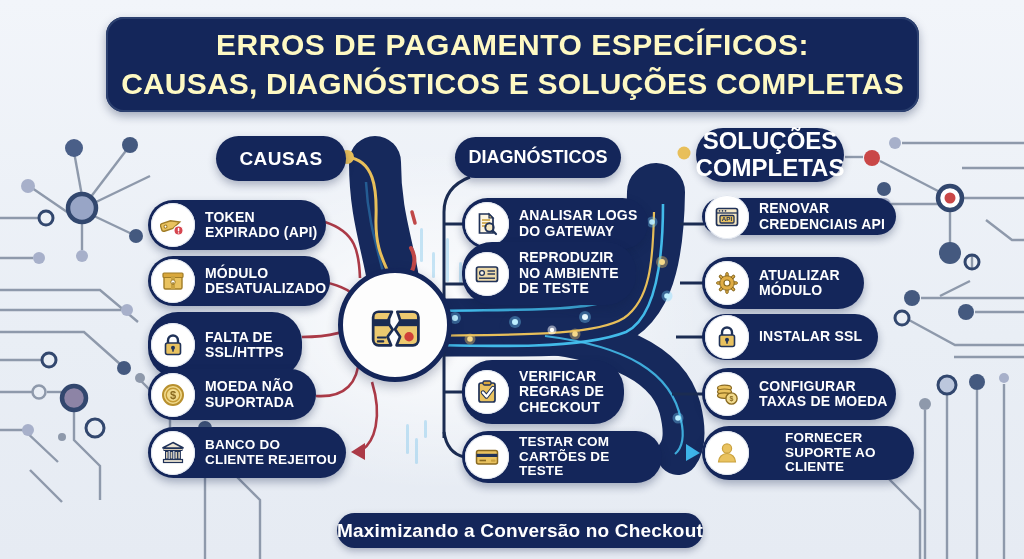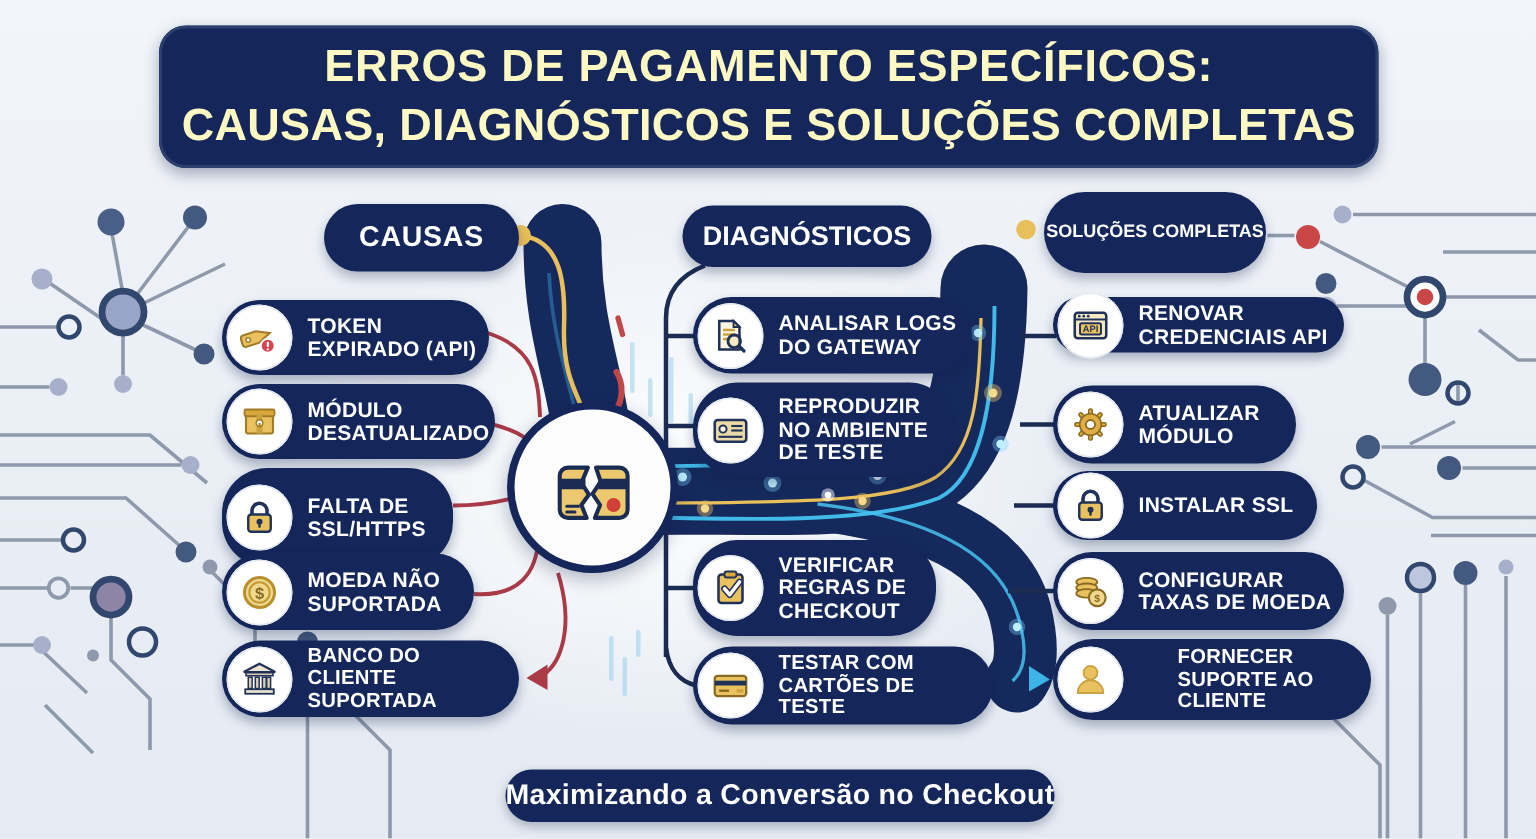--- a/index.html
+++ b/index.html
@@ -18,40 +18,40 @@
             box-shadow:0 4px 10px rgba(15,30,70,.35), inset 0 0 0 2px #2c406f;
             color:#fef9c3; text-align:center; }
   .banner .t1 { font-size:30px; font-weight:bold; letter-spacing:.5px; }
   .banner .t2 { font-size:30px; font-weight:bold; letter-spacing:.2px; margin-top:5px; }
 
   .hdr { position:absolute; background:#14265a; color:#fff; z-index:3;
          display:flex; align-items:center; justify-content:center; text-align:center;
          font-weight:bold; border-radius:28px; box-shadow:0 4px 8px rgba(15,30,70,.3); }
   .hdr-causes   { left:216px; top:136px; width:130px; height:45px; font-size:19px; letter-spacing:.5px; }
   .hdr-diag     { left:455px; top:137px; width:166px; height:41px; font-size:18px; }
-  .hdr-sol      { left:696px; top:128px; width:148px; height:54px; font-size:12px; line-height:1.12; }
+  .hdr-sol      { left:696px; top:128px; width:148px; height:54px; font-size:24px; line-height:1.12; }
 
   .pill { position:absolute; background:#14265a; border-radius:30px; z-index:3;
           display:flex; align-items:center; box-shadow:0 4px 8px rgba(15,30,70,.32); }
   .pill .ic { width:44px; height:44px; background:#fff; border-radius:50%; flex:0 0 44px;
               margin-left:3px; display:flex; align-items:center; justify-content:center;
               box-shadow:inset 0 0 0 1px #e2e7f0; }
   .pill .tx { color:#fff; font-weight:bold; font-size:14px; line-height:1.1;
               margin-left:10px; letter-spacing:.2px; }
   .pill .tx.sm { font-size:13.5px; }
 
   
   .p-c1 { left:148px; top:200px; width:178px; height:50px; }  .p-c1 .tx{width:116px;}
   .p-c2 { left:148px; top:256px; width:182px; height:50px; }  .p-c2 .tx{width:126px;}
   .p-c3 { left:148px; top:312px; width:154px; height:66px; }  .p-c3 .tx{width:92px;}
   .p-c4 { left:148px; top:369px; width:168px; height:51px; }  .p-c4 .tx{width:106px;}
   .p-c5 { left:148px; top:427px; width:198px; height:51px; }  .p-c5 .tx{width:138px;}
   
   .p-d1 { left:462px; top:198px; width:186px; height:51px; }  .p-d1 .tx{width:124px;}
-  .p-d2 { left:462px; top:255px; width:174px; height:63px; }  .p-d2 .tx{width:112px;}
+  .p-d2 { left:462px; top:242px; width:174px; height:63px; }  .p-d2 .tx{width:112px;}
   .p-d3 { left:462px; top:360px; width:162px; height:64px; }  .p-d3 .tx{width:98px;}
   .p-d4 { left:462px; top:431px; width:200px; height:52px; }  .p-d4 .tx{width:138px;}
   
   .p-s1 { left:702px; top:198px; width:194px; height:37px; }  .p-s1 .tx{width:132px;}
   .p-s2 { left:702px; top:257px; width:162px; height:52px; }  .p-s2 .tx{width:100px;}
   .p-s3 { left:702px; top:314px; width:176px; height:46px; }  .p-s3 .tx{width:118px;}
   .p-s4 { left:702px; top:368px; width:194px; height:52px; }  .p-s4 .tx{width:132px;}
   .p-s5 { left:702px; top:426px; width:212px; height:54px; }  .p-s5 .tx{width:158px;margin-left:36px;}
 
   .center-node { position:absolute; left:338px; top:268px; width:114px; height:114px;
@@ -298,21 +298,21 @@
         <rect x="4" y="8.5" width="18" height="2" fill="#d8cdb6" stroke="#203258" stroke-width="1"></rect>
         <g fill="#d8cdb6" stroke="#203258" stroke-width="1">
           <rect x="5.5" y="11.5" width="2.6" height="7.5"></rect>
             <rect x="10.2" y="11.5" width="2.6" height="7.5"></rect>
           <rect x="14.9" y="11.5" width="2.6" height="7.5"></rect>
             <rect x="19.6" y="11.5" width="2.6" height="7.5" transform="translate(-1.8 0)"></rect>
         </g>
         <rect x="3.5" y="19.5" width="19" height="3" fill="#ece4d2" stroke="#203258" stroke-width="1.2"></rect>
       </svg>
     </span>
-    <span class="tx sm">BANCO DO CLIENTE SUPORTADA</span>
+    <span class="tx sm">BANCO DO CLIENTE REJEITOU</span>
   </div>
 
   <div class="pill p-d1">
     <span class="ic">
       <svg width="26" height="26" viewBox="0 0 26 26">
         <path d="M5.5 3 H15 l4 4 V22 H5.5 Z" fill="#fdf6e3" stroke="#203258" stroke-width="1.7"></path>
         <path d="M15 3 l4 4 h-4 z" fill="#e9c25f" stroke="#203258" stroke-width="1.2"></path>
         <g stroke="#caa23f" stroke-width="1.6">
             <path d="M8 9 H16"></path>
             <path d="M8 12 H16"></path>

